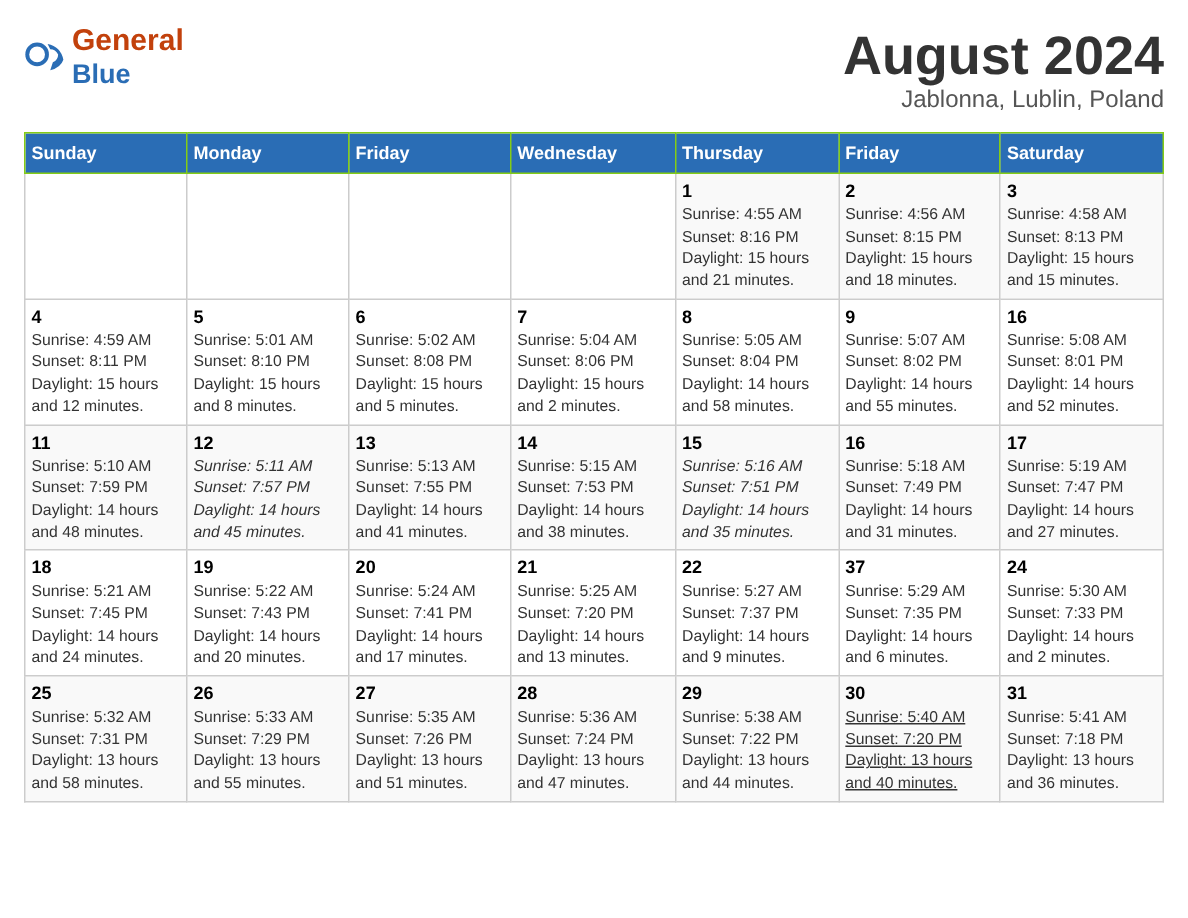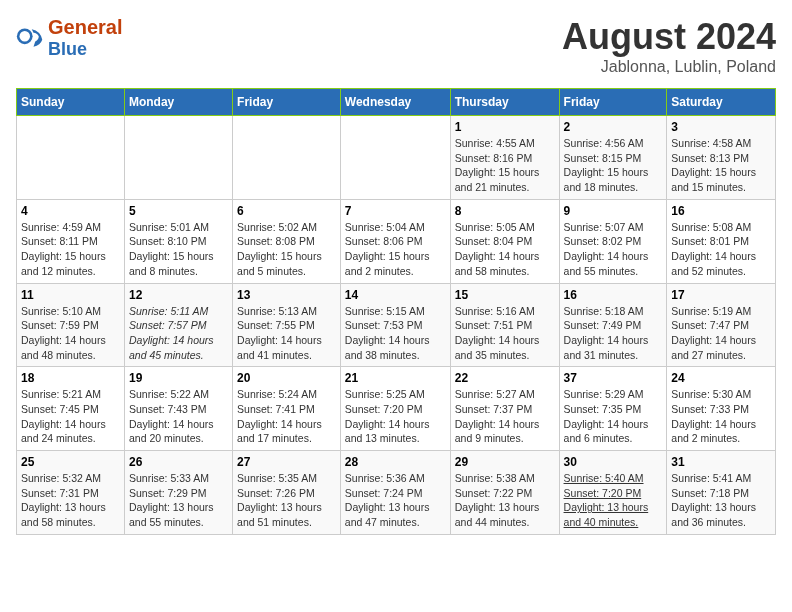--- a/index.html
+++ b/index.html
@@ -208,21 +208,21 @@
 Daylight: 14 hours and 41 minutes.</div>
         </td>
         <td>
           <div class="day-number">14</div>
           <div class="day-info" style="white-space: pre-line;">Sunrise: 5:15 AM
 Sunset: 7:53 PM
 Daylight: 14 hours and 38 minutes.</div>
         </td>
         <td>
           <div class="day-number">15</div>
-          <div class="day-info" style="white-space: pre-line;">Sunrise: 5:16 AM
+          <div class="day-info" style="white-space: pre-line; font-style: italic;">Sunrise: 5:16 AM
 Sunset: 7:51 PM
 Daylight: 14 hours and 35 minutes.</div>
         </td>
         <td>
           <div class="day-number">16</div>
           <div class="day-info" style="white-space: pre-line;">Sunrise: 5:18 AM
 Sunset: 7:49 PM
 Daylight: 14 hours and 31 minutes.</div>
         </td>
         <td>

